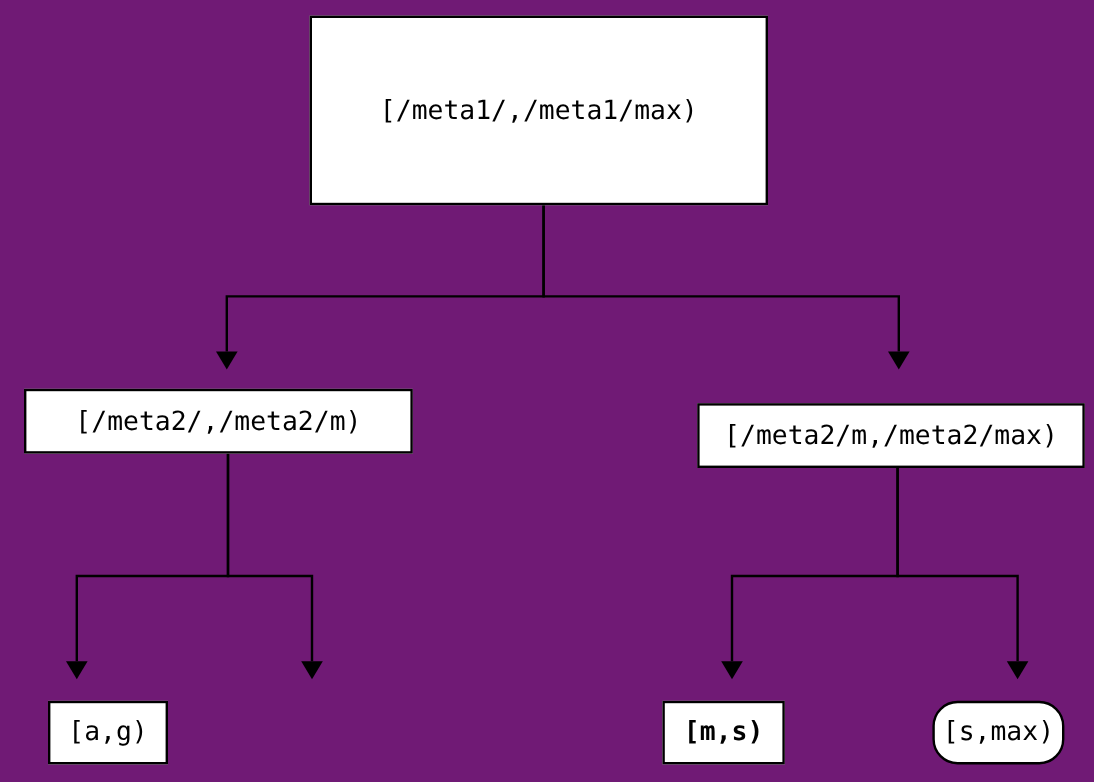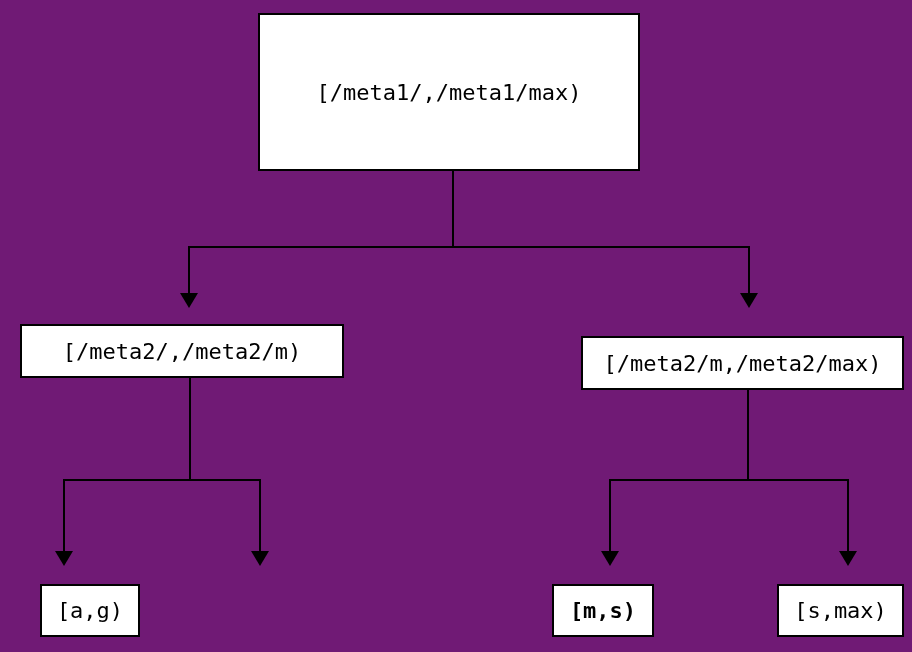--- a/index.html
+++ b/index.html
@@ -42,21 +42,21 @@
     font-size: 22px;
     color: #000000;
     white-space: nowrap;
   }
   .node-root   { left: 258px; top: 13px;  width: 382px; height: 158px; }
   .node-m2l    { left: 20px;  top: 324px; width: 324px; height: 54px; }
   .node-m2r    { left: 581px; top: 324px; width: 323px; height: 54px; margin-top: 12px; }
   .node-ag     { left: 0;   top: 584px; width: 100px; height: 53px; margin-left: 40px; }
   .node-gm     { left: 202px; top: 584px; width: 102px; height: 53px; }
   .node-ms     { left: 552px; top: 584px; width: 102px; height: 53px; font-weight: bold; }
-  .node-smax   { left: 777px; top: 584px; width: 127px; height: 53px; }
+  .node-smax   { left: 777px; top: 584px; width: 110px; height: 53px; border-radius: 21px; }
 </style>
 </head>
 <body>
 
 <div class="canvas">
 
   <svg class="edges" viewBox="0 0 912 652" aria-hidden="true">
 
     <g>
       <polyline points="453,171 453,247 189,247 189,293"></polyline>

